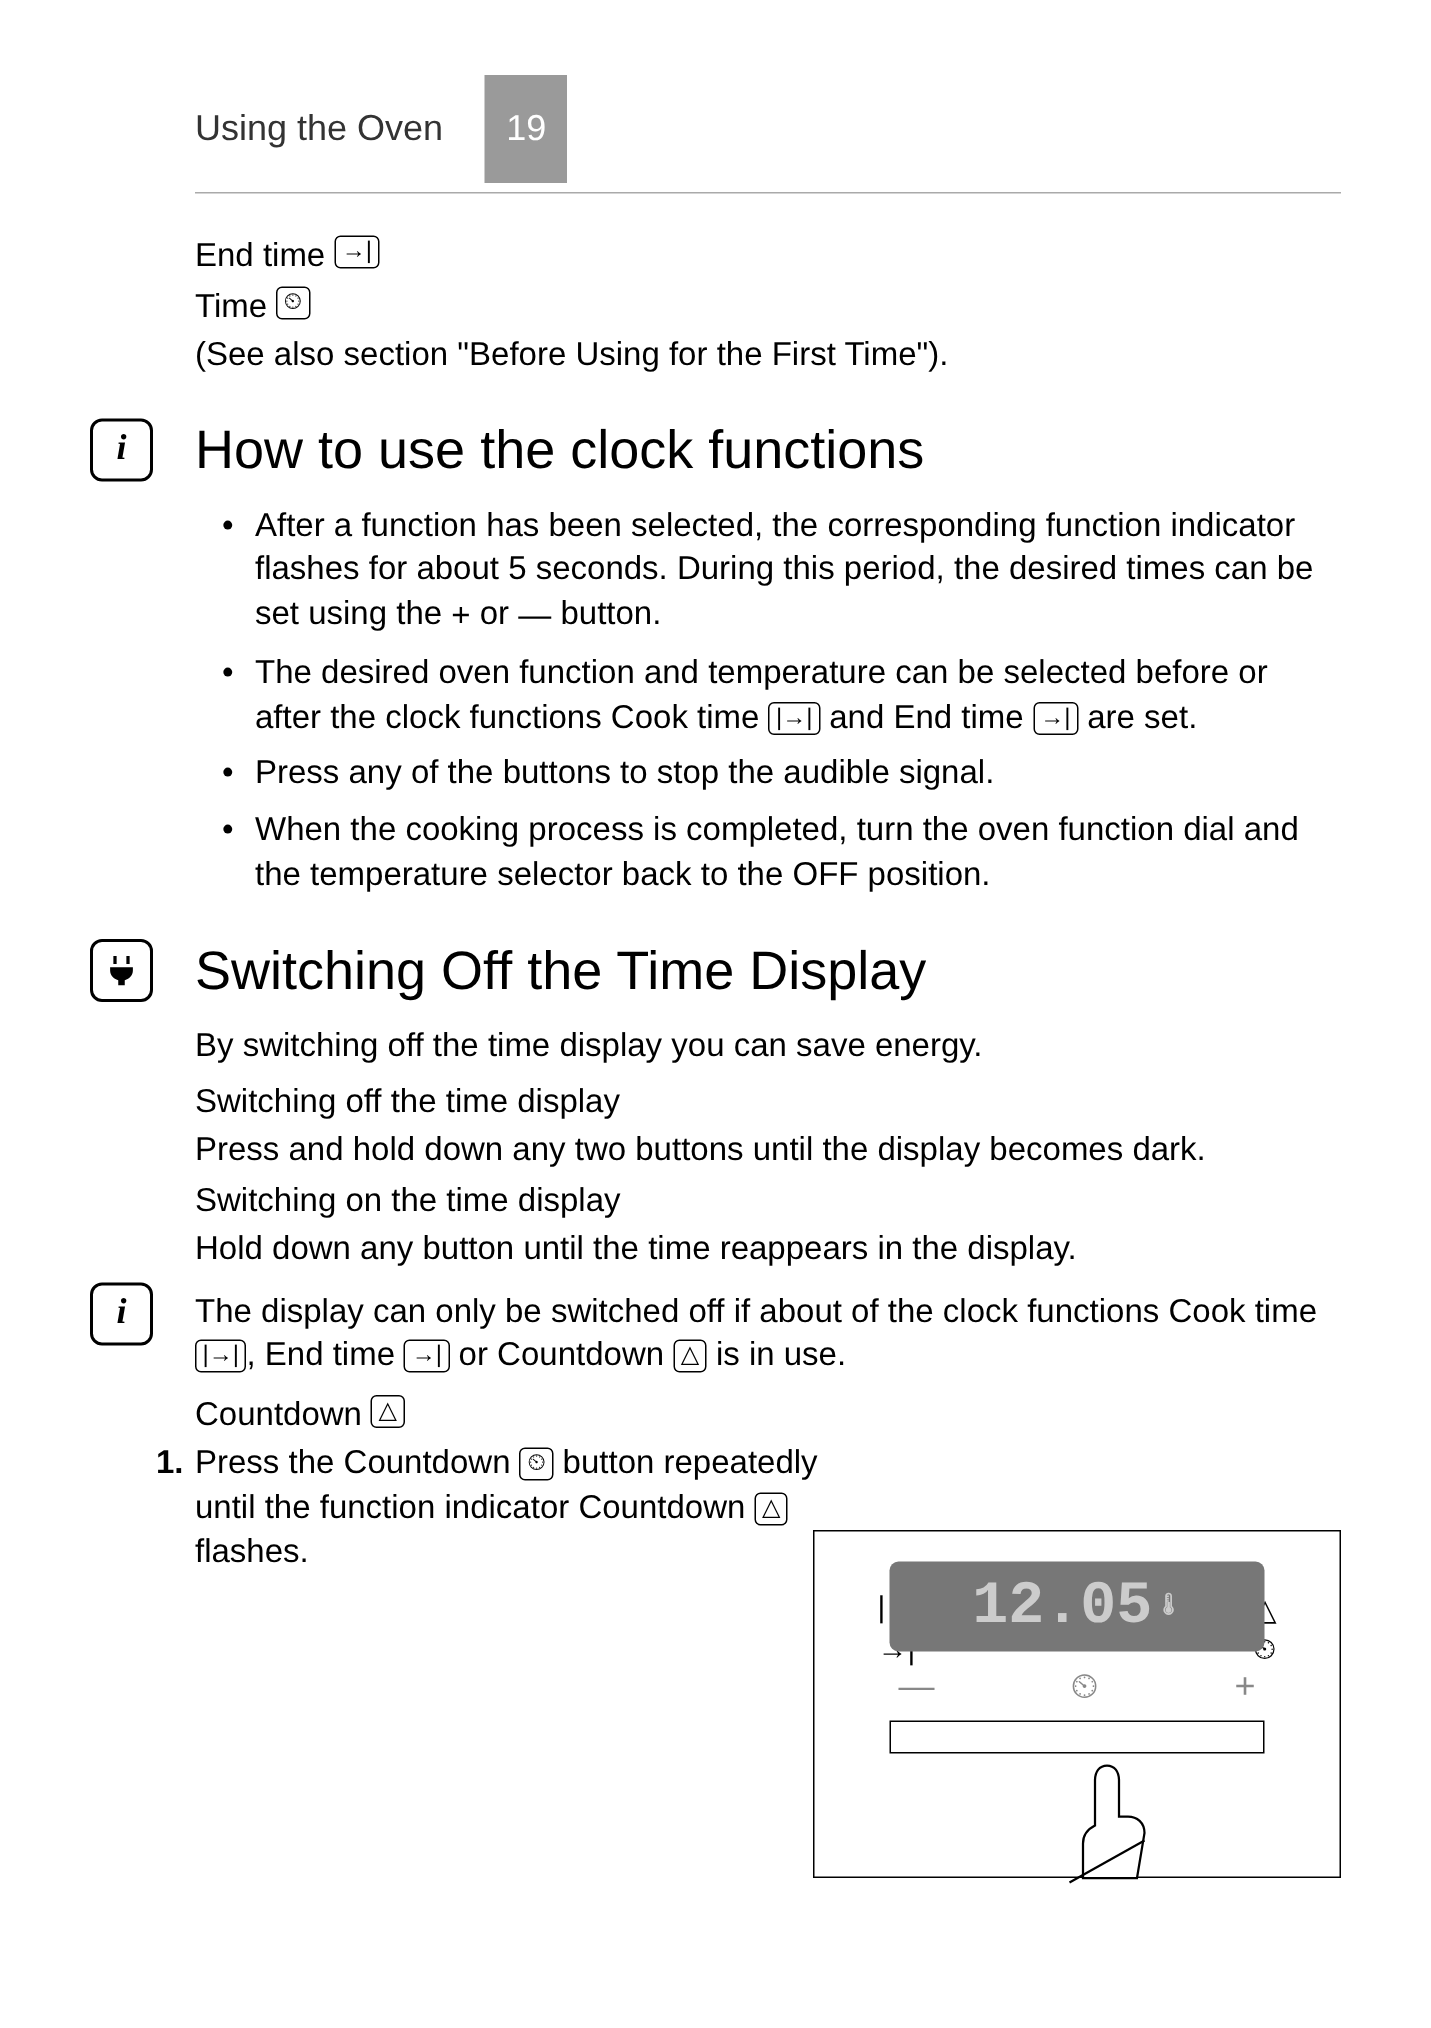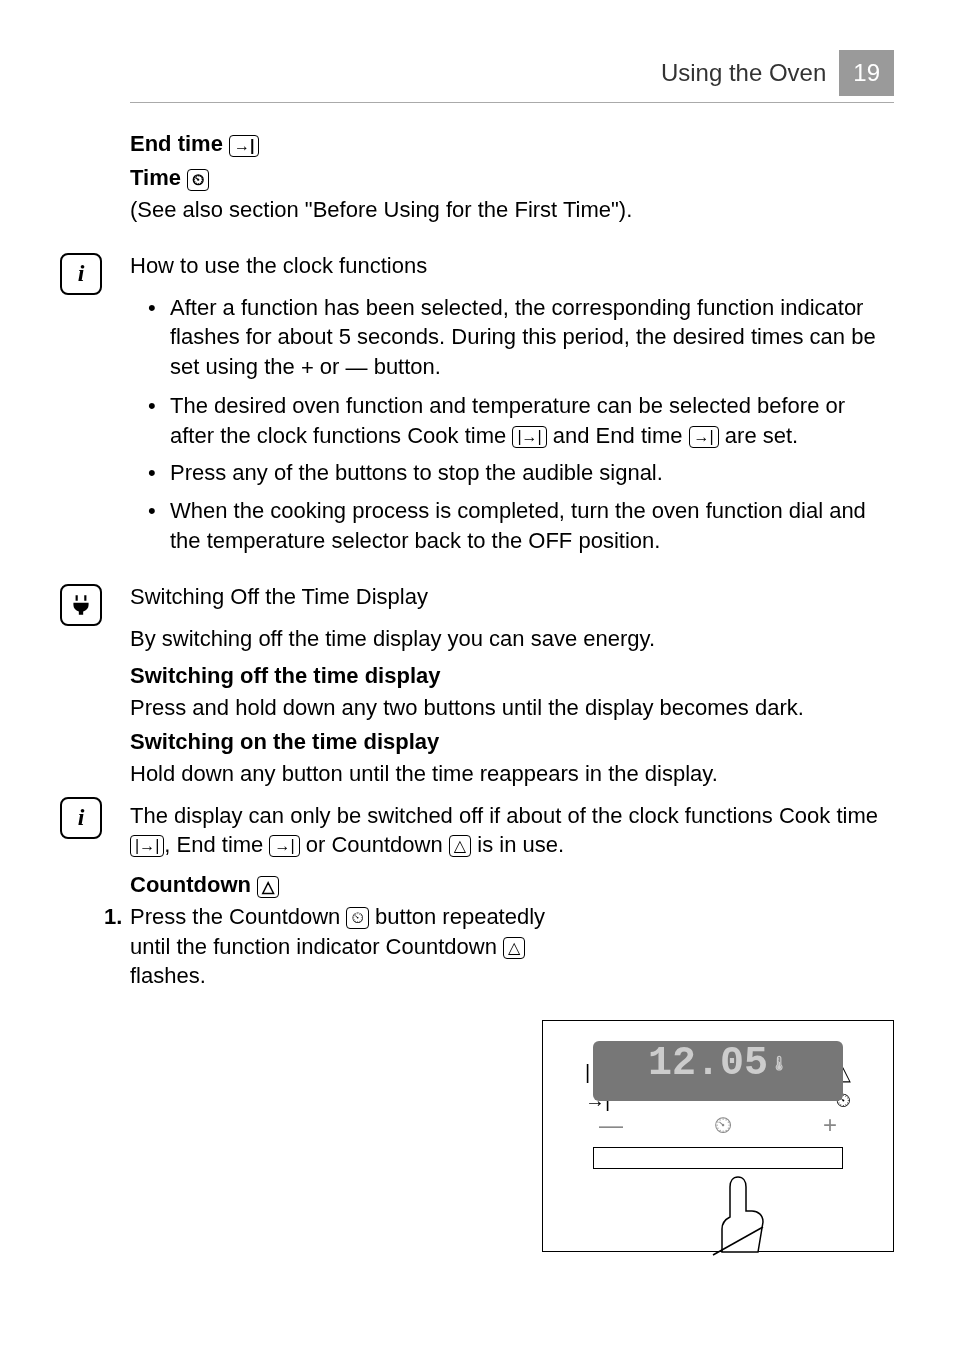--- a/index.html
+++ b/index.html
@@ -1,39 +1,39 @@
 <!DOCTYPE html>
 <html><head>
 <meta charset="utf-8">
 <style>
 html,body{margin:0;padding:0;background:#fff;font-family:Arial,Helvetica,sans-serif;color:#000}
 .page{width:954px;height:1352px;position:relative;box-sizing:border-box;padding:50px 60px 50px 130px}
-.header{display:flex;justify-content:flex-end;align-items:stretch;margin-bottom:6px;gap:13px}
+.header{display:flex;justify-content:flex-start;align-items:stretch;margin-bottom:6px;gap:28px}
 .header-title{font-size:24px;color:#333;align-self:center}
-.header-badge{background:#9a9a9a;color:#fff;font-size:24px;padding:9px 14px;font-weight:400}
+.header-badge{background:#9a9a9a;color:#fff;font-size:24px;padding:22px 14px;font-weight:400}
 .hr{border:none;border-top:1px solid #aaa;margin:0 0 28px 0}
 .content{padding-left:0}
-.h-sub{font-size:22px;font-weight:700;margin:0 0 4px 0;display:flex;align-items:flex-end;gap:6px}
+.h-sub{font-size:22px;font-weight:400;margin:0 0 4px 0;display:flex;align-items:flex-start;gap:6px}
 .body-text{font-size:22px;line-height:1.35;margin:0 0 2px 0}
-.sect-title{font-size:22px;font-weight:400;margin:28px 0 14px 0}
+.sect-title{font-size:36px;font-weight:400;margin:28px 0 14px 0}
 .bullets{list-style:none;padding:0;margin:12px}
 .bullets li{font-size:22px;line-height:1.35;margin:0 0 8px 0;padding-left:28px;position:relative}
 .bullets li:before{content:"•";position:absolute;left:6px;top:0;font-size:22px}
 .step{font-size:22px;line-height:1.35;margin:0 0 8px 0;padding-left:0;position:relative}
 .step .num{font-weight:700;position:absolute;left:-26px}
 .step .step-body{display:inline}
 .icon-box{display:inline-flex;width:38px;height:38px;border:2px solid #000;border-radius:8px;align-items:center;justify-content:center;font-size:24px;font-weight:700;position:absolute;left:-70px}
 .icon-box.info{font-family:Georgia,serif;font-style:italic}
 .icon-box.plug svg{width:26px;height:26px}
 .inline-icon{display:inline-block;border:1.5px solid #000;border-radius:4px;font-size:16px;padding:0 4px;line-height:20px;vertical-align:middle}
 .inline-sym{font-size:22px;vertical-align:middle}
 .sect-anchor{position:relative}
 .figure{position:absolute;right:60px;bottom:100px;width:350px;height:230px;border:1.5px solid #000}
 .figure .panel{position:absolute;top:20px;left:20px;right:20px}
-.figure .lcd{background:#777;color:#ccc;border-radius:6px;height:60px;margin:0 30px;display:flex;align-items:flex-start;justify-content:center;font-family:'Courier New',monospace;font-size:40px;font-weight:700;position:relative}
+.figure .lcd{background:#777;color:#ccc;border-radius:6px;height:60px;margin:0 30px;display:flex;align-items:center;justify-content:center;font-family:'Courier New',monospace;font-size:40px;font-weight:700;position:relative}
 .figure .side-icon{position:absolute;font-size:20px;color:#000}
 .figure .si-tl{top:20px;left:22px}
 .figure .si-bl{top:48px;left:22px}
 .figure .si-tr{top:20px;right:22px}
 .figure .si-br{top:48px;right:22px}
 .figure .btn-row{display:flex;justify-content:space-between;margin:10px 36px 0 36px;font-size:24px;color:#888}
 .figure .bar{border:1.5px solid #000;height:20px;margin:8px 30px 0 30px}
 .figure .finger{position:absolute;bottom:-6px;left:50%;transform:translateX(-10px)}
 .countdown-section{max-width:430px}
 .lcd-inner{display:flex;align-items:center;gap:2px}

